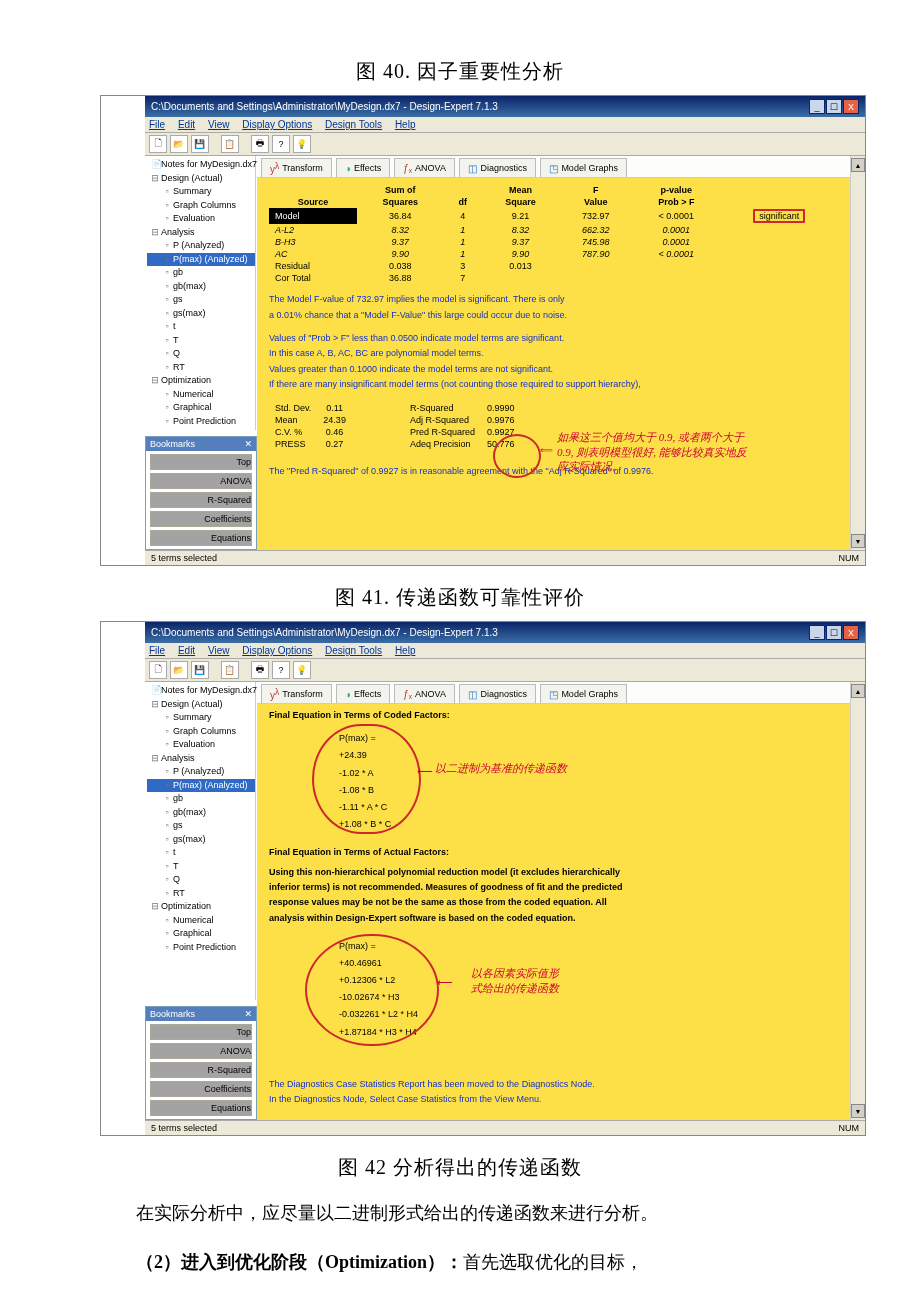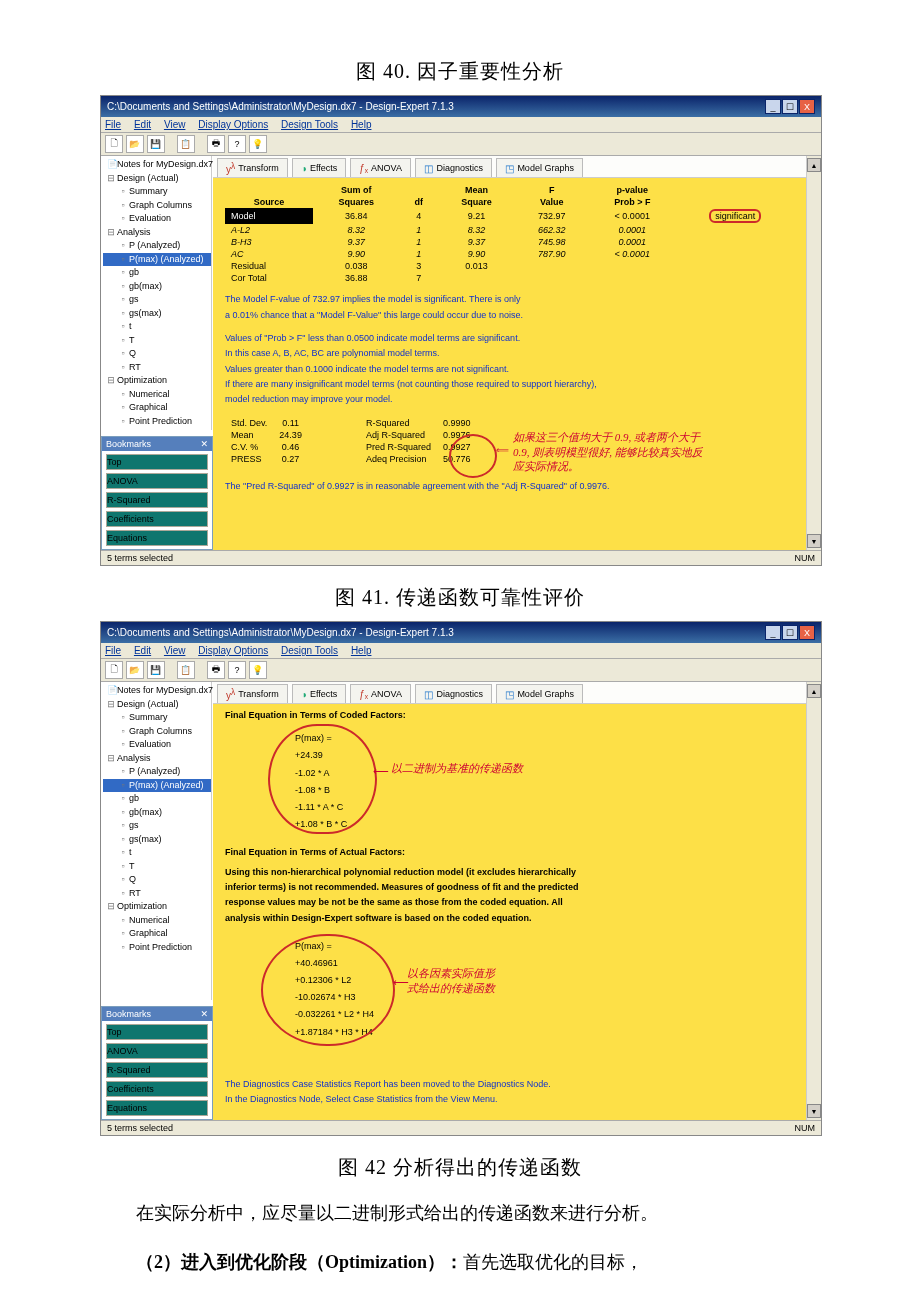--- a/index.html
+++ b/index.html
@@ -1,48 +1,48 @@
 <!DOCTYPE html>
 <html><head>
 <meta charset="utf-8">
 <style>
   body { font-family: "SimSun", serif; background: #fff; margin: 0; padding: 40px 100px; color: #000; font-size: 14px; }
   .caption { text-align: center; font-size: 20px; font-family: "SimSun", serif; margin: 18px 0 10px; letter-spacing: 1px; }
-  .screenshot { border: 1px solid #888; background: #fff; font-family: Verdana, Arial, sans-serif; font-size: 9px; color: #000; margin: 0 auto; width: 720px; position: relative; }
+  .screenshot { border: 1px solid #888; background: #fff; font-family: Verdana, Arial, sans-serif; font-size: 9px; color: #000; margin: 0 auto; width: 720px; position: relative; padding-left: 44px; }
   .titlebar { background: linear-gradient(#0a246a,#3b6ea5); color: #fff; padding: 3px 6px; display: flex; align-items: center; justify-content: space-between; font-size: 10px; }
   .titlebar .wbtns { display: flex; gap: 1px; }
   .titlebar .wbtn { width: 14px; height: 13px; background: #c9d6ec; border: 1px solid #0a246a; display:inline-flex; align-items:center; justify-content:center; font-size:9px; color:#000;}
   .titlebar .wbtn.close { background:#e76245; color:#fff; }
   .menubar { background: #ece9d8; border-bottom: 1px solid #aaa; padding: 2px 4px; font-size: 10px; color:#003399; }
   .menubar span { margin-right: 10px; text-decoration: underline; text-decoration-color: #003399; text-underline-offset: 1px; }
   .toolbar { background: #ece9d8; border-bottom: 1px solid #aaa; padding: 2px 4px; display:flex; gap:3px; }
   .toolbar .tbtn { width:16px; height:16px; border:1px solid #aaa; background:#fff; display:inline-flex; align-items:center; justify-content:center; font-size:9px; }
   .toolbar .sep { width:6px; }
   .body { display: flex; min-height: 340px; }
   .tree { width: 108px; background: #fff; border-right: 1px solid #ccc; padding: 2px 0 2px 2px; font-size: 9px; line-height: 1.5; }
   .tree .node { white-space: nowrap; padding-left: 4px; }
   .tree .node.lvl1 { padding-left: 4px; }
   .tree .node.lvl2 { padding-left: 16px; }
   .tree .node.sel { background: #316ac5; color: #fff; }
   .tree .ico { display:inline-block; width:8px; text-align:center; margin-right:2px; color:#777; }
   .bookmarks { margin-top: 6px; border: 1px solid #7b9ebd; }
   .bookmarks .bmtitle { background: #557fbc; color: #fff; padding: 2px 4px; font-size: 9px; display:flex; justify-content:space-between; align-items:center;}
-  .bookmarks .bmbtn { display:block; text-align:left; background:#0f766e; border:1px solid #aca899; margin:3px 4px; padding:2px 0; font-size:9px; }
+  .bookmarks .bmbtn { display:block; text-align:right; background:#a3a3a3; border:1px solid #aca899; margin:3px 4px; padding:2px 0; font-size:9px; }
   .main { flex: 1; background: #fde047; position: relative; overflow:hidden; }
   .tabs { display: flex; border-bottom: 1px solid #ccc; background:#fdfdfb; padding: 2px 4px 0; gap:4px; }
   .tab { border: 1px solid #bbb; border-bottom: none; padding: 2px 8px; font-size: 9px; background:#f4f4ef; display:flex; align-items:center; gap:3px;}
   .tab .tico { font-size:10px; }
   .content { padding: 6px 12px 10px; font-size: 9px; color: #000; position:relative; }
   table.anova { border-collapse: collapse; font-size: 9px; width: 100%; }
   table.anova td, table.anova th { padding: 1px 6px; text-align: center; white-space: nowrap; }
   table.anova th { font-weight: bold; }
   table.anova td.l { text-align: left; }
   .bluetxt { color: #1030cc; font-size: 9px; line-height: 1.7; }
   .blackbold { font-weight: bold; font-size:9px; }
-  .circled { border: 2px solid #cc2a2a; border-radius: 6px; padding: 0 4px; display: inline-block; }
+  .circled { border: 2px solid #cc2a2a; border-radius: 1px; padding: 0 4px; display: inline-block; }
   .redcn { color: #cc0033; font-family: "KaiTi","SimSun",serif; font-size: 11px; font-style: italic; position:absolute; line-height:1.3; }
   .arrow { color:#cc0033; font-size:11px; position:absolute; }
   .statusbar { background: #ece9d8; border-top: 1px solid #aaa; padding: 2px 6px; font-size: 9px; display:flex; justify-content:space-between; }
   .scrolltrack { width:14px; background:#ece9d8; border-left:1px solid #ccc; display:flex; flex-direction:column; align-items:center; justify-content:space-between; padding:2px 0;}
   .scrolltrack .arrowbtn { width:12px; height:12px; background:#d4d0c8; border:1px solid #888; font-size:7px; display:flex; align-items:center; justify-content:center;}
   .bodytxt { font-size: 18px; font-family: "SimSun", serif; margin: 16px 0; line-height: 1.8; text-indent: 2em; }
   .eq { font-family: Verdana,sans-serif; font-size:9px; line-height:1.9; margin-left:70px; }
   .ovalbox { border:2px solid #cc2a2a; border-radius:50%/50%; position:absolute; pointer-events:none; }
 </style>
 </head>
@@ -216,21 +216,20 @@
           </table>
         <div class="bluetxt" style="margin-top:8px;">
           <div>The Model F-value of 732.97 implies the model is significant.  There is only</div>
           <div>a 0.01% chance that a "Model F-Value" this large could occur due to noise.</div>
         </div>
         <div class="bluetxt" style="margin-top:8px;">
           <div>Values of "Prob &gt; F" less than 0.0500 indicate model terms are significant.</div>
           <div>In this case A, B, AC, BC are polynomial model terms.</div>
           <div>Values greater than 0.1000 indicate the model terms are not significant.</div>
           <div>If there are many insignificant model terms (not counting those required to support hierarchy),</div>
-          <div>model reduction may improve your model.</div>
         </div>
         <table class="anova" style="margin-top:10px; width:auto;">
           <tbody>
               <tr>
                 <td class="l">Std. Dev.</td>
                 <td>0.11</td>
                 <td style="width:40px;"></td>
                 <td class="l">R-Squared</td>
                 <td><span>0.9990</span></td>
               </tr>
@@ -393,21 +392,21 @@
         <div class="eq" style="margin-top:12px;">
           <div>P(max)  =</div>
           <div>+40.46961</div>
           <div>+0.12306  * L2</div>
           <div>-10.02674  * H3</div>
           <div>-0.032261  * L2 * H4</div>
           <div>+1.87184  * H3 * H4</div>
         </div>
         <div class="ovalbox" style="left:48px; top:230px; width:130px; height:108px; border-radius:66px/56px;"></div>
         <div class="arrow" style="left:180px; top:272px;">⟵</div>
-        <div class="redcn" style="left:194px; top:262px;">
+        <div class="redcn" style="left:214px; top:262px;">
           <span>以各因素实际值形</span><br><span>式给出的传递函数</span>
         </div>
 
         <div class="bluetxt" style="margin-top:36px;">
           <div>The Diagnostics Case Statistics Report has been moved to the Diagnostics Node.</div>
           <div>In the Diagnostics Node, Select Case Statistics from the View Menu.</div>
         </div>
       </div>
     </div>
     <div class="scrolltrack">

